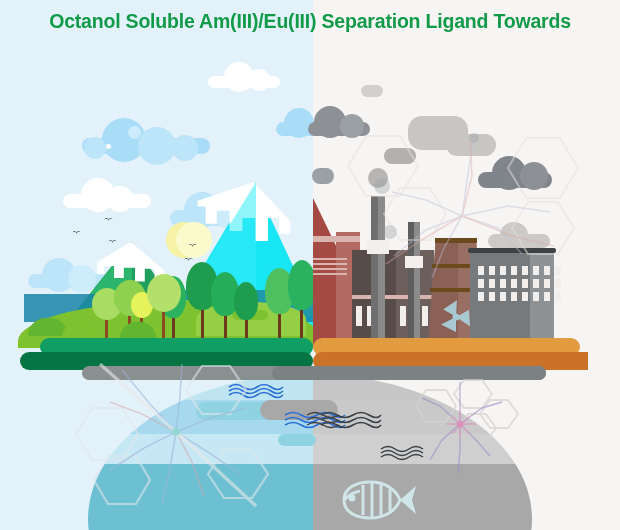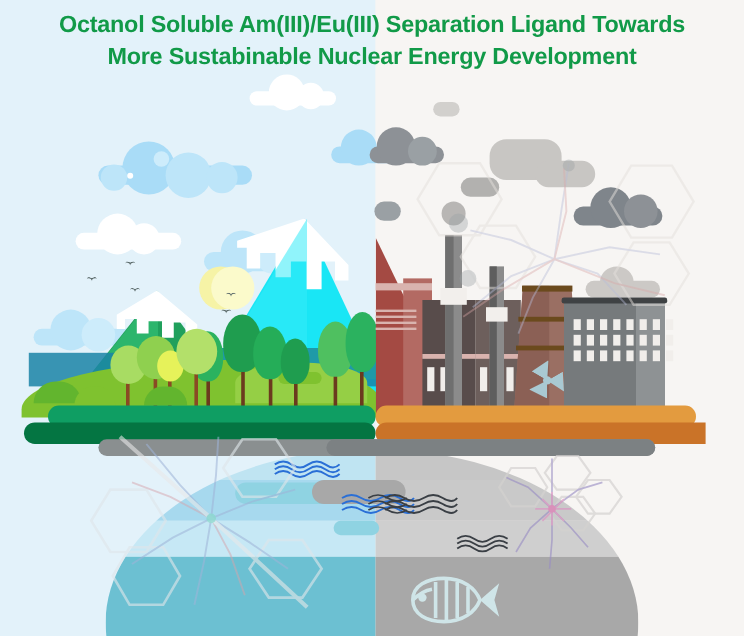--- a/index.html
+++ b/index.html
@@ -470,16 +470,15 @@
           <path d="M68,38 L50,56"></path>
         <path d="M44,46 L74,46"></path>
           <path d="M58,32 L58,60"></path>
       </g>
       <circle cx="58" cy="46" r="3.2" fill="#e07ab4"></circle>
     </svg>
   </div>
 
   <div class="title">
     <span>Octanol Soluble Am(III)/Eu(III) Separation Ligand Towards</span>
-    <span class="l2">More Sustabinable Nuclear Energy Development</span>
   </div>
 
 </div>
 
 </body></html>

